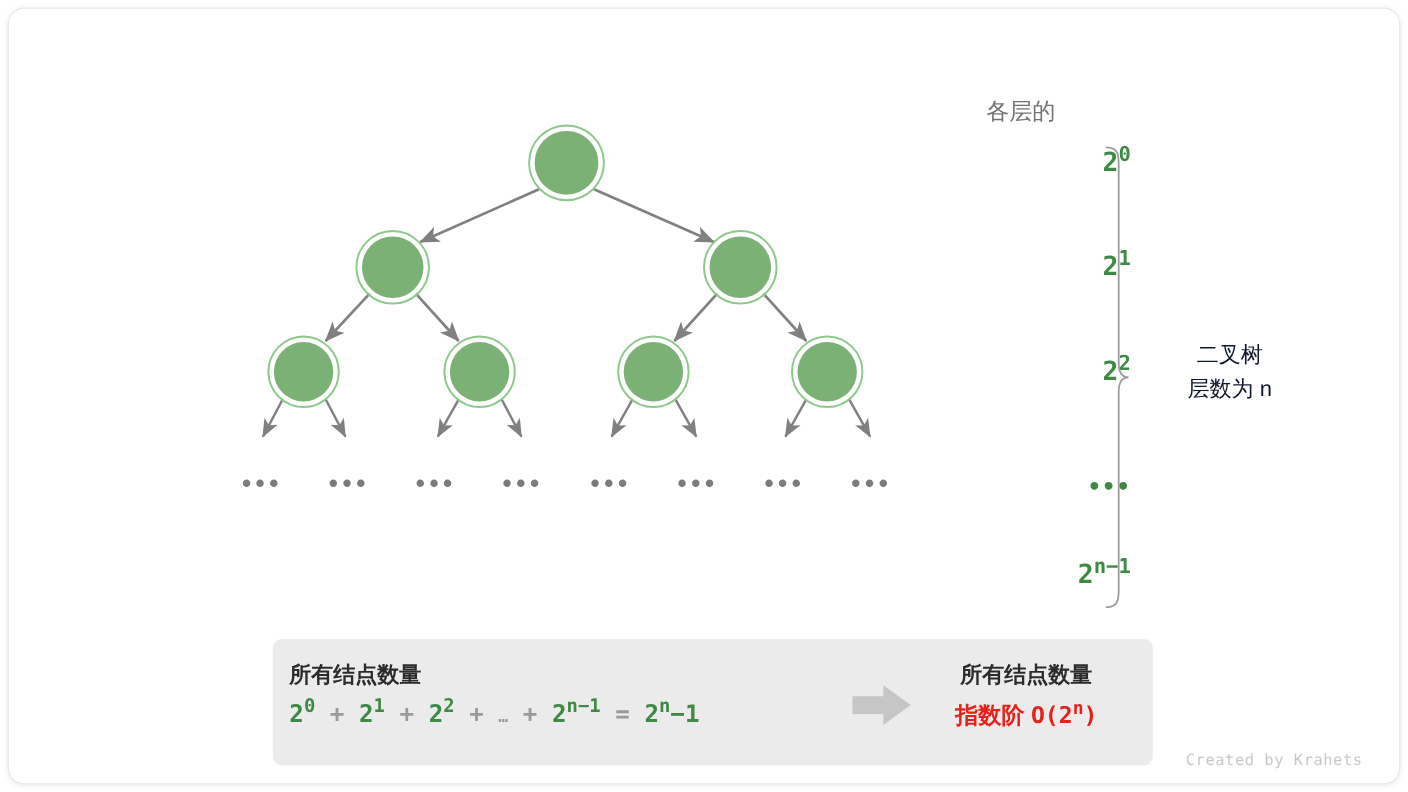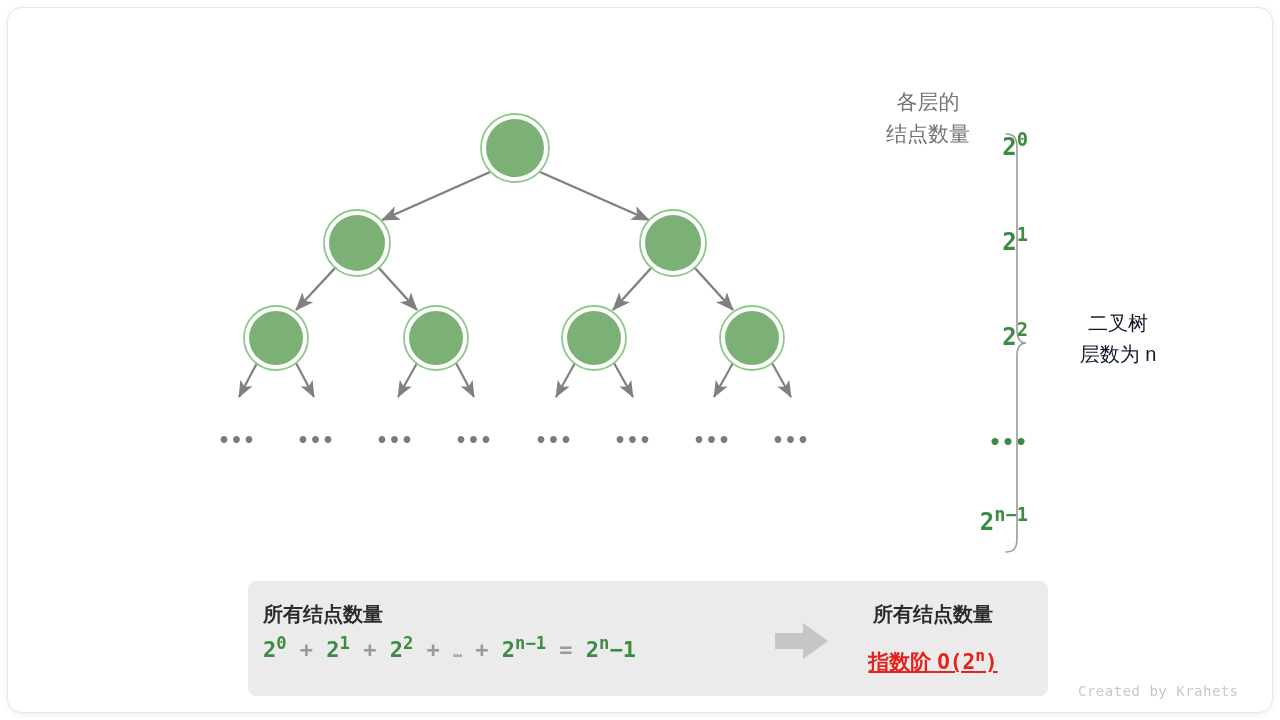--- a/index.html
+++ b/index.html
@@ -120,27 +120,26 @@
     font-size: 22px;
     color: #3d8b43;
     white-space: nowrap;
     line-height: 28px;
   }
   .formula .op { color: #9a9a9a; font-weight: bold; }
   .formula .mdots { color: #9a9a9a; font-size: 15px; }
   .formula sup { font-size: 0.78em; vertical-align: super; line-height: 0; }
 
   .complexity {
-    margin-top: 19px;
+    margin-top: 7px;
     color: #e8201a;
     font-size: 21px;
     font-weight: bold;
     white-space: nowrap;
     line-height: 28px;
-    text-decoration: underline;
   }
   .complexity .mono {
     font-family: "DejaVu Sans Mono", "Liberation Mono", monospace;
   }
   .complexity sup { font-size: 0.78em; vertical-align: super; line-height: 0; }
 
   #flow-arrow { left: 765px; top: 612px; }
 
   
   #footer {
@@ -225,21 +224,20 @@
   <div class="abs dots-leaf" style="left:278px; top:421px;">•••</div>
   <div class="abs dots-leaf" style="left:357px; top:421px;">•••</div>
   <div class="abs dots-leaf" style="left:436px; top:421px;">•••</div>
   <div class="abs dots-leaf" style="left:516px; top:421px;">•••</div>
   <div class="abs dots-leaf" style="left:595px; top:421px;">•••</div>
   <div class="abs dots-leaf" style="left:674px; top:421px;">•••</div>
   <div class="abs dots-leaf" style="left:753px; top:421px;">•••</div>
 
   <div id="col-heading" class="abs">
     <div>各层的</div>
-    <div>结点数量</div>
   </div>
 
   <div class="abs level-label" style="left:820px; top:125px;">
     <span>2</span><sup>0</sup>
   </div>
   <div class="abs level-label" style="left:820px; top:220px;">
     <span>2</span><sup>1</sup>
   </div>
   <div class="abs level-label" style="left:820px; top:315px;">
     <span>2</span><sup>2</sup>

